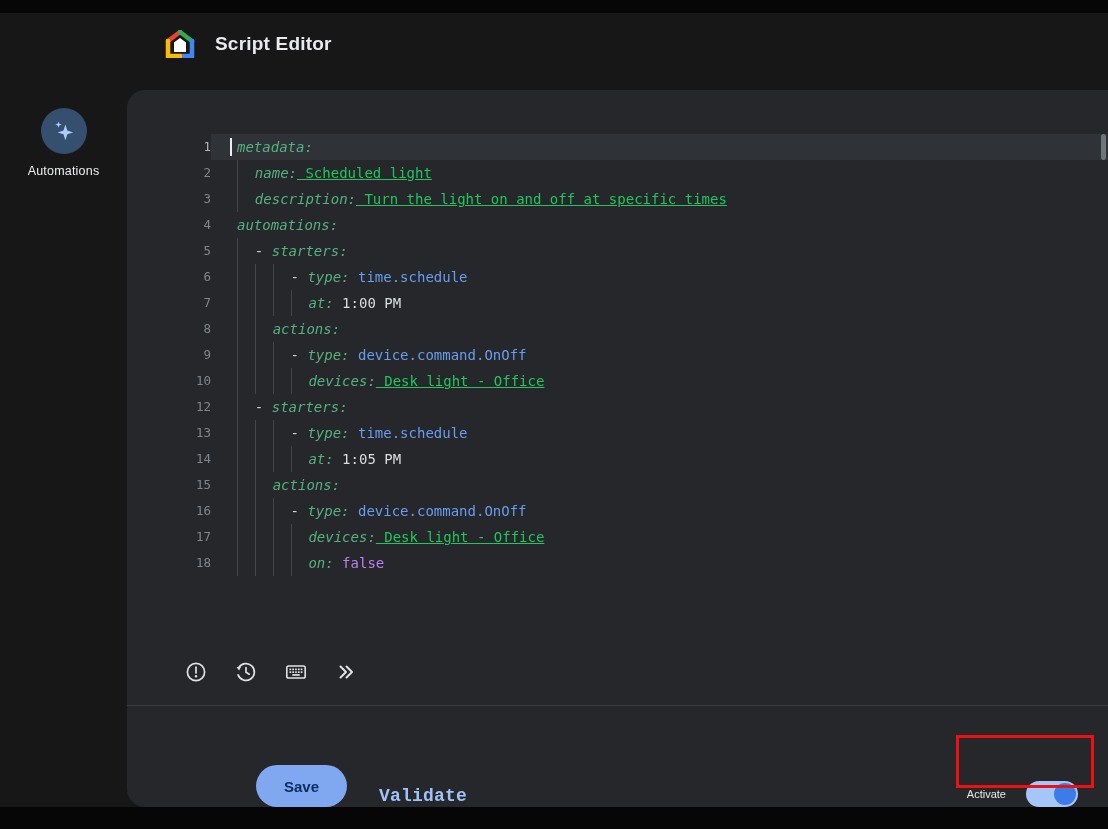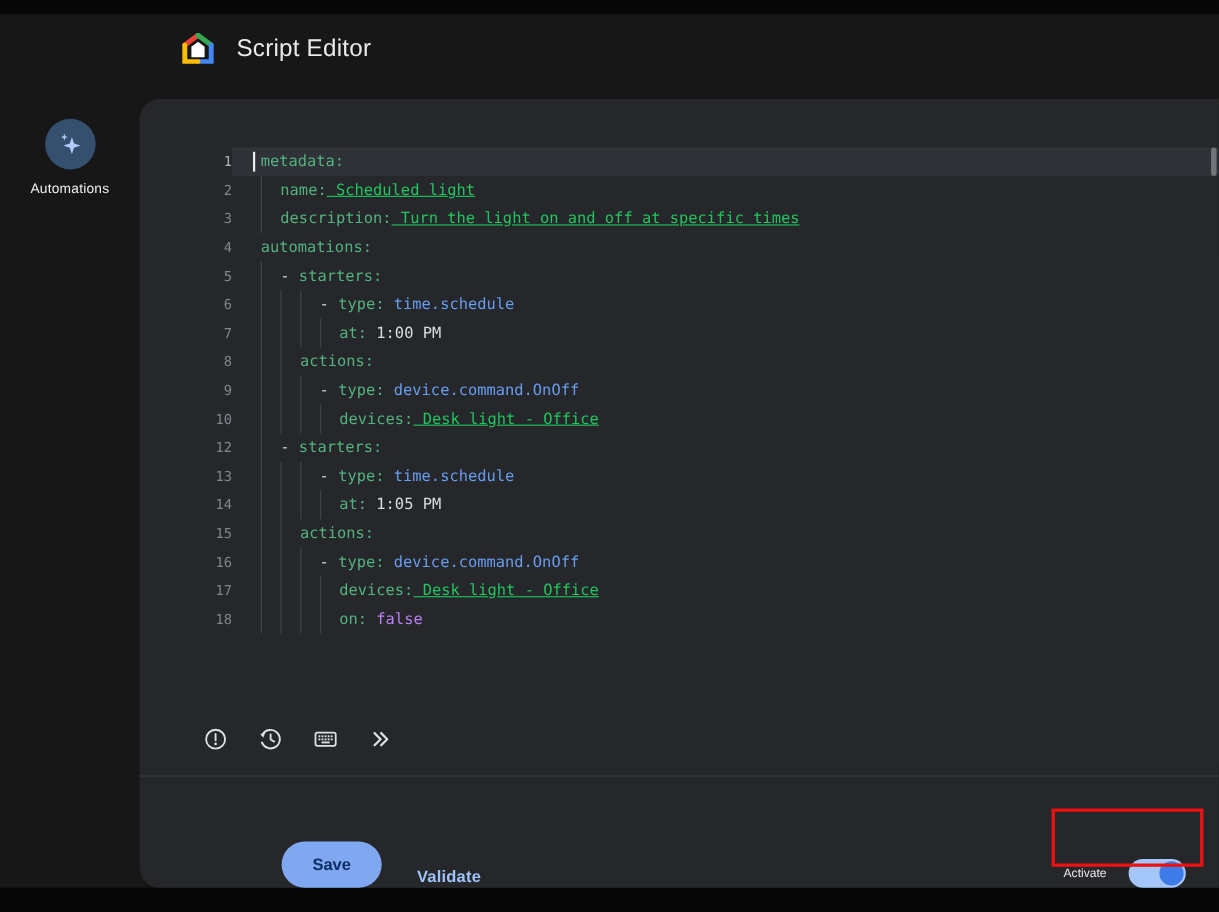--- a/index.html
+++ b/index.html
@@ -9,21 +9,21 @@
     font-family:"Liberation Sans", sans-serif;
     -webkit-font-smoothing:antialiased;
   }
   .strip{position:absolute;left:0;right:0;background:#060606;}
   .strip.top{top:0;height:13px;}
   .strip.bottom{top:807px;height:22px;}
 
   
   .appbar{position:absolute;left:127px;top:13px;height:62px;display:flex;align-items:center;padding-left:38px;}
   .logo{width:30px;height:28px;display:inline-block;flex:none;}
-  .title{font-size:22px;font-weight:400;color:#e9eaee;margin:0 0 0 20px;letter-spacing:.2px;}
+  .title{font-size:19px;font-weight:700;color:#e9eaee;margin:0 0 0 20px;letter-spacing:.2px;}
 
   
   .sidebar{position:absolute;left:0;top:84px;width:127px;display:flex;flex-direction:column;align-items:center;}
   .nav-item{display:flex;flex-direction:column;align-items:center;cursor:pointer;width:100%;}
   .nav-item.first{padding-top:16px;}
   .nav-item.selected{margin-top:24px;}
   .nav-icon-plain{height:20px;display:grid;place-items:center;}
   .nav-label{margin-top:12px;font-size:12.5px;color:#e4e6e8;letter-spacing:.2px;}
   .nav-pill{width:46px;height:46px;border-radius:50%;background:#35506f;display:grid;place-items:center;}
   .nav-item.selected .nav-label{margin-top:10px;color:#eceef0;}
@@ -33,40 +33,40 @@
 
   
   .editor{position:absolute;left:0;top:44px;right:0;height:496px;cursor:text;font-family:"DejaVu Sans Mono", monospace;}
   .line{display:flex;height:26px;line-height:26px;font-size:14px;}
   .ln{width:84px;flex:none;text-align:right;color:#80868d;font-size:12.5px;user-select:none;}
   .code{flex:1;padding-left:26px;position:relative;white-space:pre;color:#d6d8da;}
   .line.active .code{background:#2f3237;}
   .line.active .ln{color:#aeb4bb;}
   .guide{display:inline-block;width:2ch;height:26px;border-left:1px solid rgba(255,255,255,.14);vertical-align:top;}
   .caret{position:absolute;left:19px;top:4px;width:2px;height:18px;background:#eceff1;}
-  .tok-key{color:#54b27f;}
+  .tok-key{color:#54b27f;font-style:italic;}
   .tok-val{color:#22c55e;text-decoration:underline;}
   .tok-type{color:#689df0;}
   .tok-bool{color:#bd80f2;}
   .tok-plain{color:#dadde0;}
   .tok-punct{color:#d0d3d6;}
   .scrollbar-thumb{position:absolute;right:2px;top:44px;width:5px;height:26px;border-radius:3px;background:#707579;}
 
   
   .toolbar{position:absolute;left:0;right:0;top:550px;height:66px;display:flex;align-items:center;
     padding-left:56px;gap:24px;border-bottom:1px solid #3a3d41;box-sizing:border-box;}
   .icon-btn{width:26px;height:26px;background:none;border:none;padding:0;display:grid;place-items:center;cursor:pointer;}
 
   
   .footer{position:absolute;left:0;right:0;top:616px;height:101px;display:flex;align-items:flex-end;
     padding:12px 30px 0 85px;box-sizing:border-box;margin-left:44px;}
   .save-btn{height:42px;padding:0 28px;border:none;border-radius:21px;background:#80a8f1;color:#0d2d62;
     font-size:15px;font-weight:700;font-family:"Liberation Sans",sans-serif;cursor:pointer;}
-  .validate-btn{margin-left:26px;background:none;border:none;color:#9ec3fa;font-size:15px;font-weight:700;
-    font-family:Liberation Sans, sans-serif;cursor:pointer;letter-spacing:.2px;}
+  .validate-btn{margin-left:26px;background:none;border:none;color:#9ec3fa;font-size:18px;font-weight:700;
+    font-family:Liberation Mono, monospace;cursor:pointer;letter-spacing:.2px;}
   .activate-group{margin-left:auto;display:flex;align-items:center;gap:20px;}
   .activate-label{font-size:11px;color:#e8e8e8;}
   .switch{width:52px;height:26px;border-radius:13px;background:#a5c6f9;position:relative;display:inline-block;cursor:pointer;}
   .switch .thumb{position:absolute;top:2px;right:2px;width:22px;height:22px;border-radius:50%;background:#3d7be8;}
 
   .red-box{position:absolute;left:956px;top:735px;width:138px;height:53px;border:3px solid #ee1111;box-sizing:border-box;z-index:5;pointer-events:none;}
 </style>
 </head>
 <body>
 

